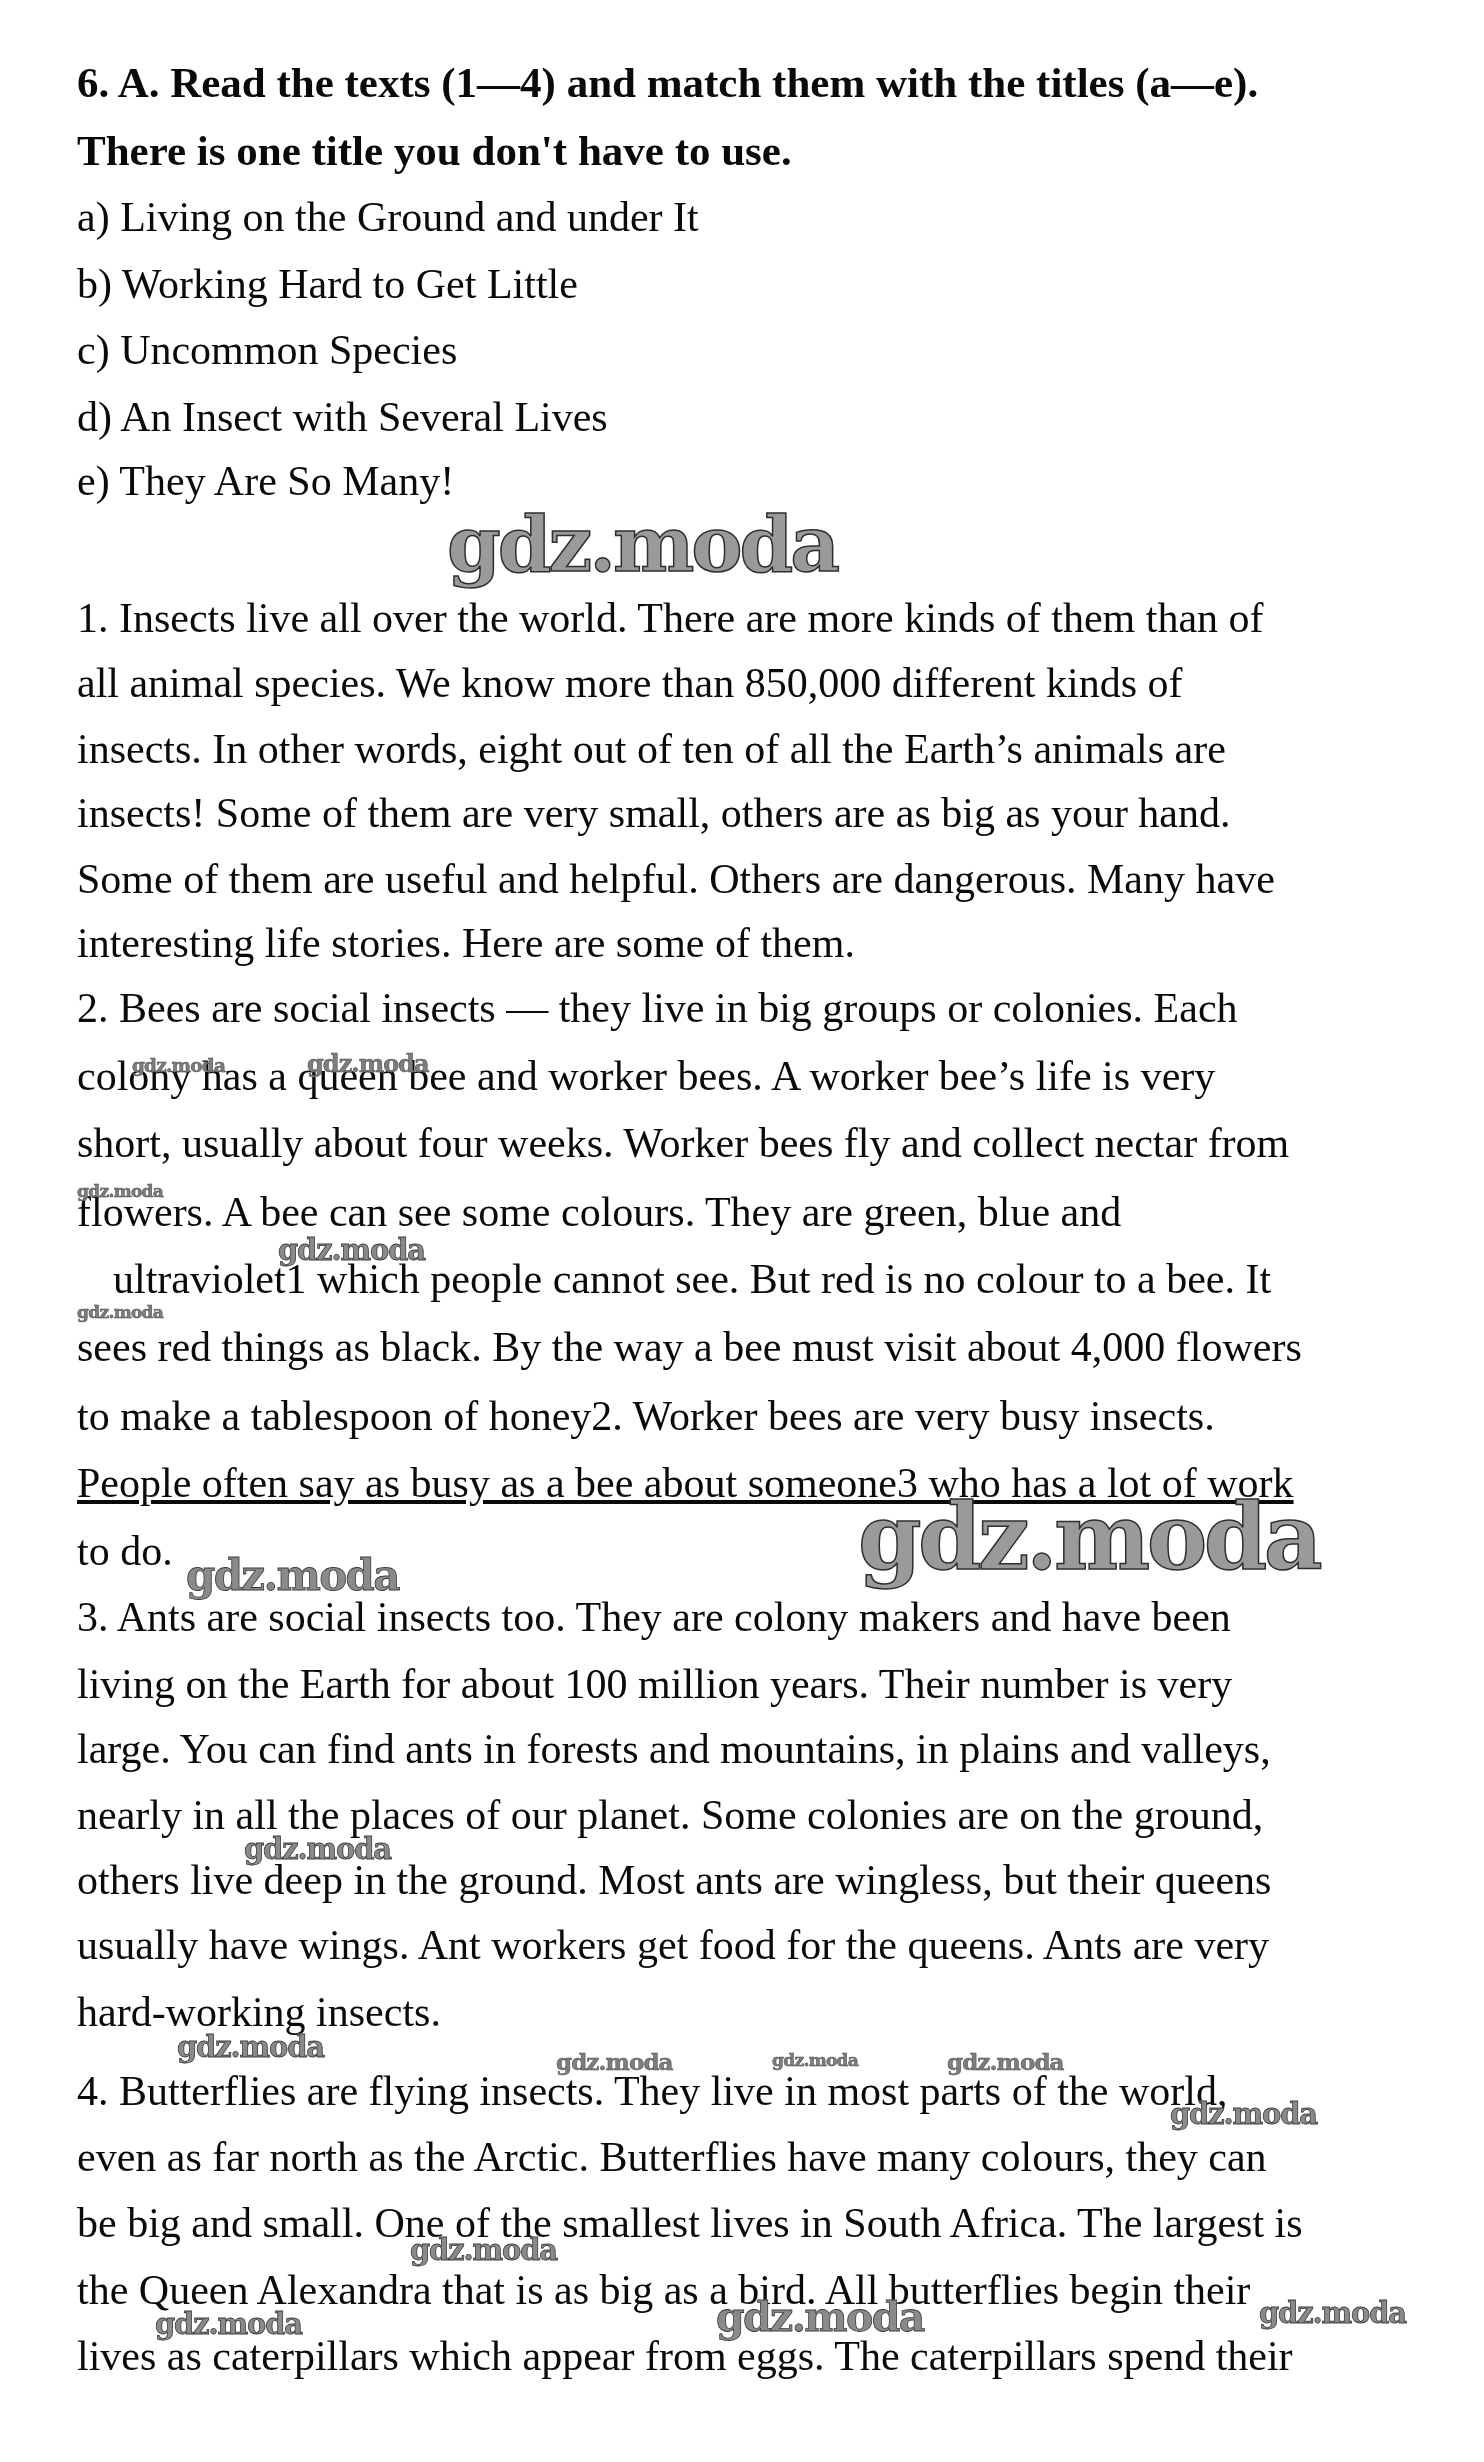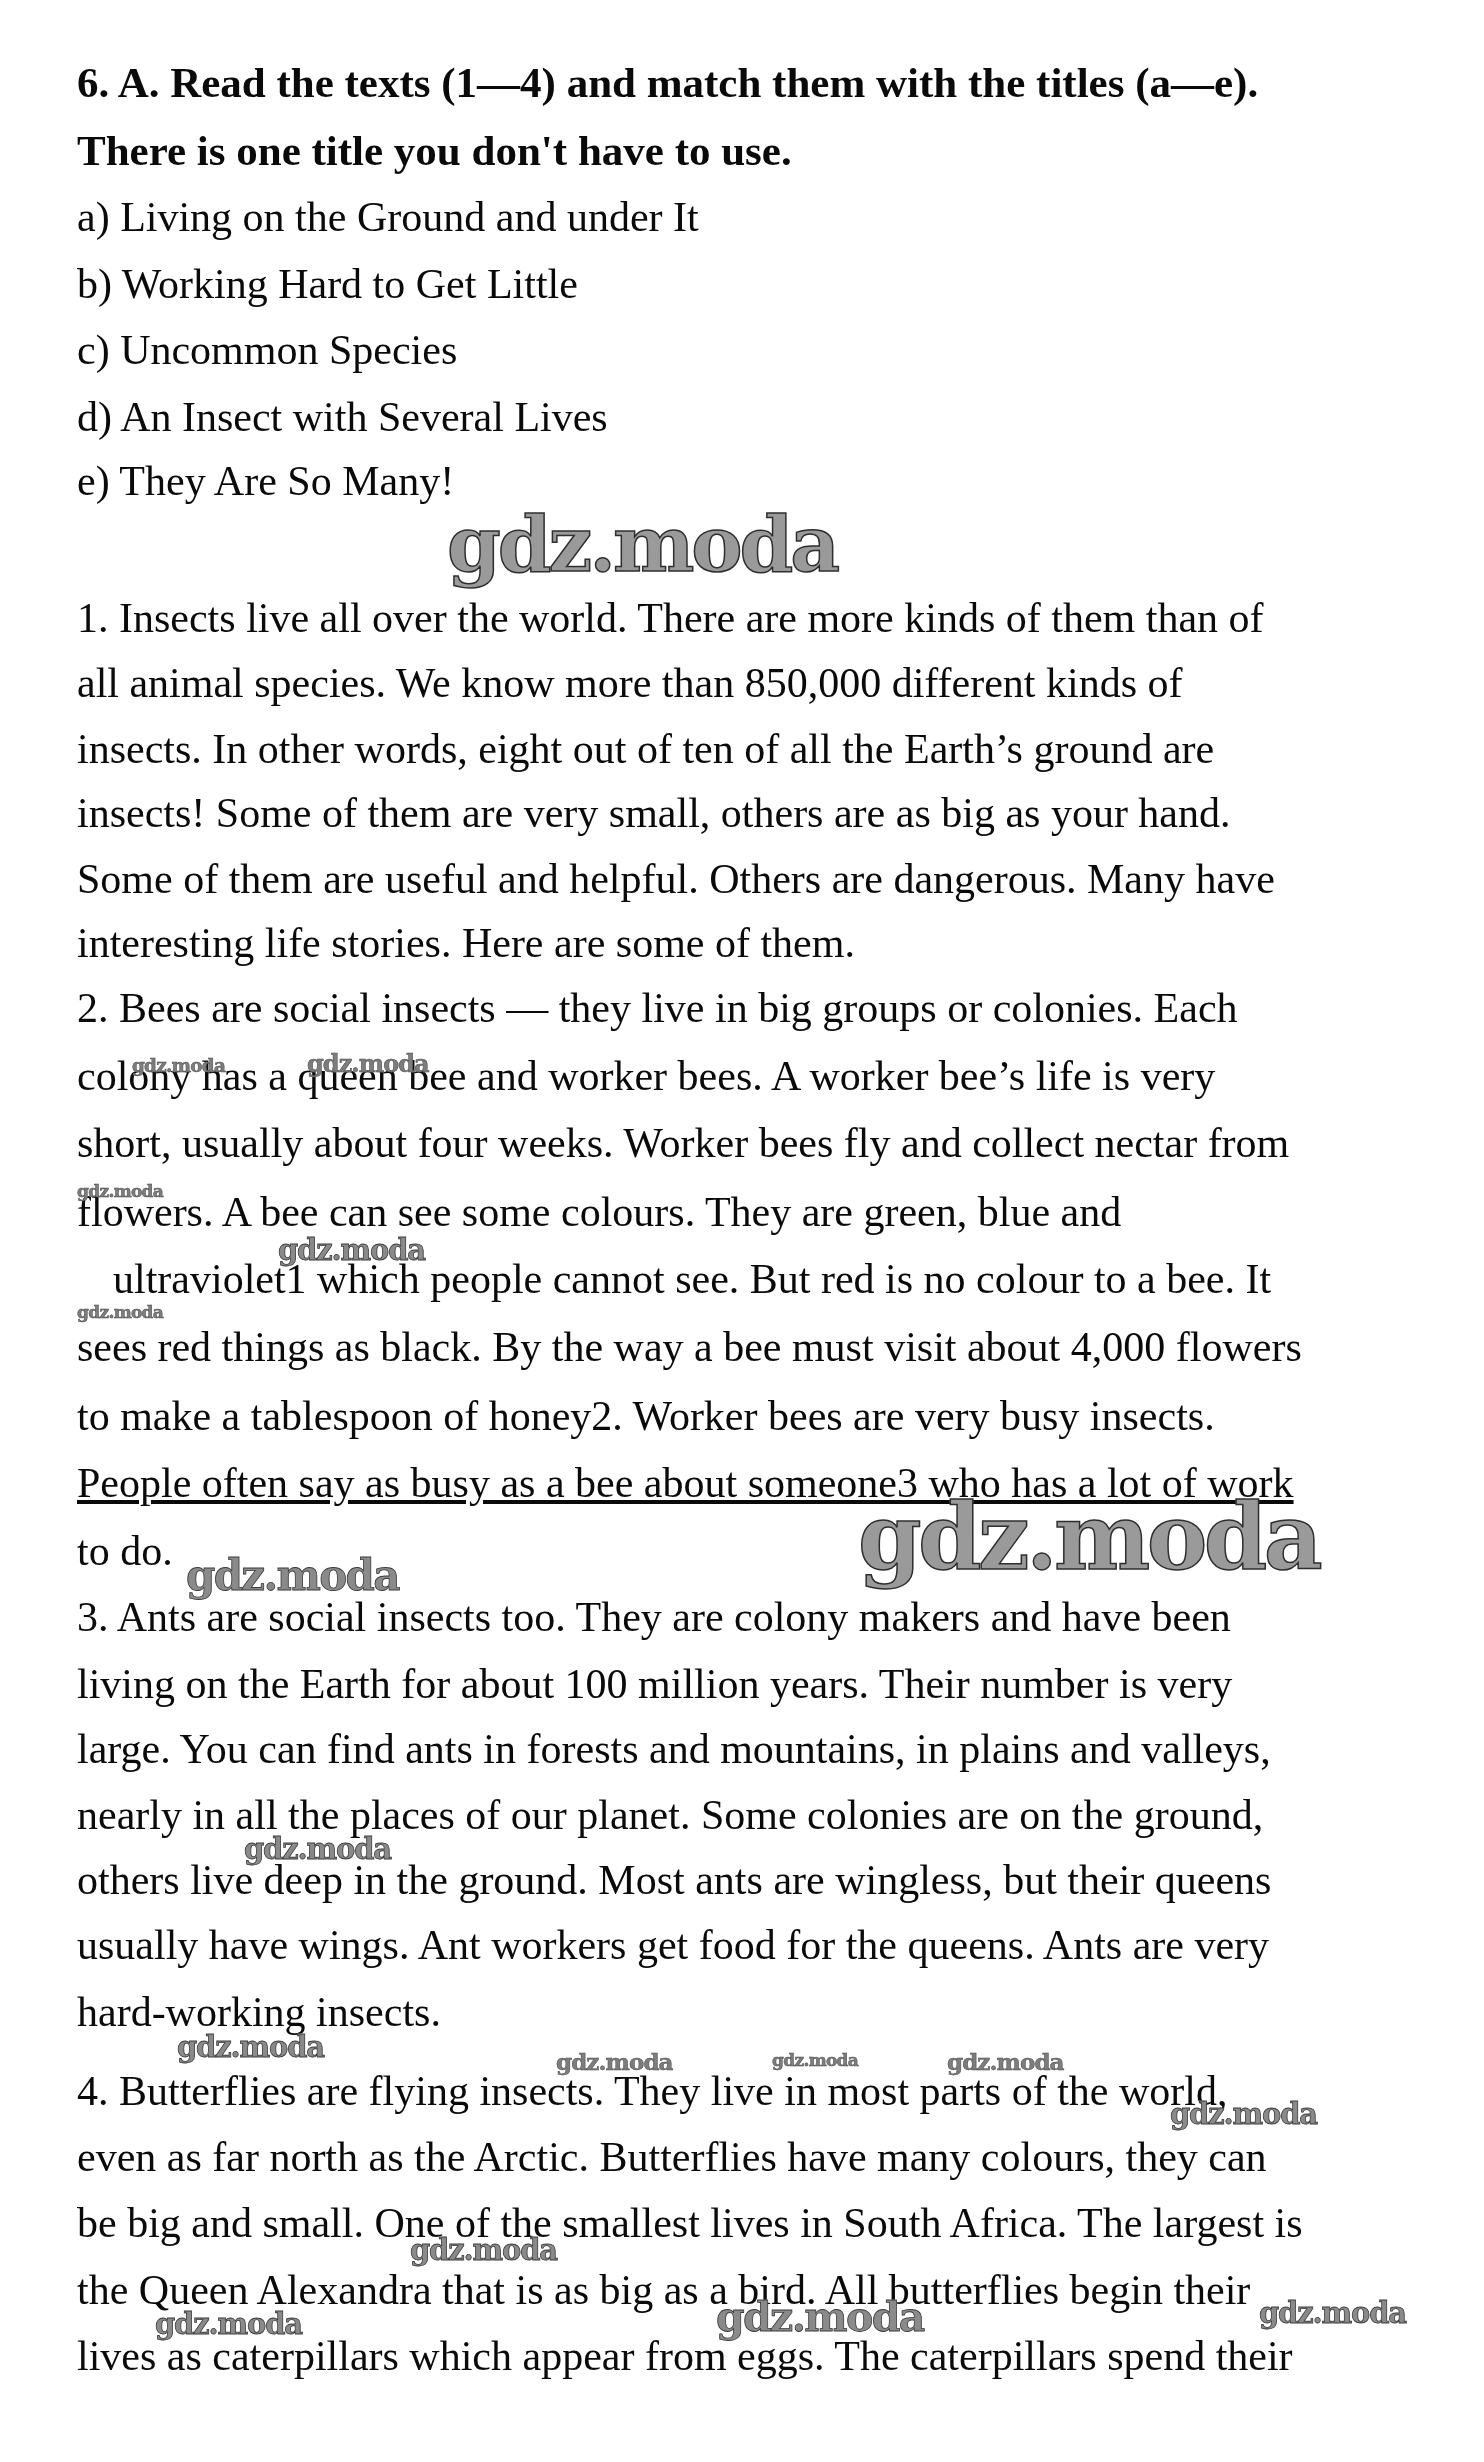--- a/index.html
+++ b/index.html
@@ -71,21 +71,21 @@
     <div class="line" style="top: 196px;">a) Living on the Ground and under It</div>
     <div class="line" style="top: 263px;">b) Working Hard to Get Little</div>
     <div class="line" style="top: 329px;">c) Uncommon Species</div>
     <div class="line" style="top: 396px;">d) An Insect with Several Lives</div>
     <div class="line" style="top: 460px;">e) They Are So Many!</div>
   </div>
 
   <div>
     <div class="line" style="top: 597px;">1. Insects live all over the world. There are more kinds of them than of</div>
     <div class="line" style="top: 662px;">all animal species. We know more than 850,000 different kinds of</div>
-    <div class="line" style="top: 728px;">insects. In other words, eight out of ten of all the Earth’s ground are</div>
+    <div class="line" style="top: 728px;">insects. In other words, eight out of ten of all the Earth’s animals are</div>
     <div class="line" style="top: 792px;">insects! Some of them are very small, others are as big as your hand.</div>
     <div class="line" style="top: 858px;">Some of them are useful and helpful. Others are dangerous. Many have</div>
     <div class="line" style="top: 922px;">interesting life stories. Here are some of them.</div>
   </div>
 
   <div>
     <div class="line" style="top: 987px;">2. Bees are social insects — they live in big groups or colonies. Each</div>
     <div class="line" style="top: 1055px;">colony has a queen bee and worker bees. A worker bee’s life is very</div>
     <div class="line" style="top: 1122px;">short, usually about four weeks. Worker bees fly and collect nectar from</div>
     <div class="line" style="top: 1191px; font-family: Liberation Serif, serif;">flowers. A bee can see some colours. They are green, blue and</div>

